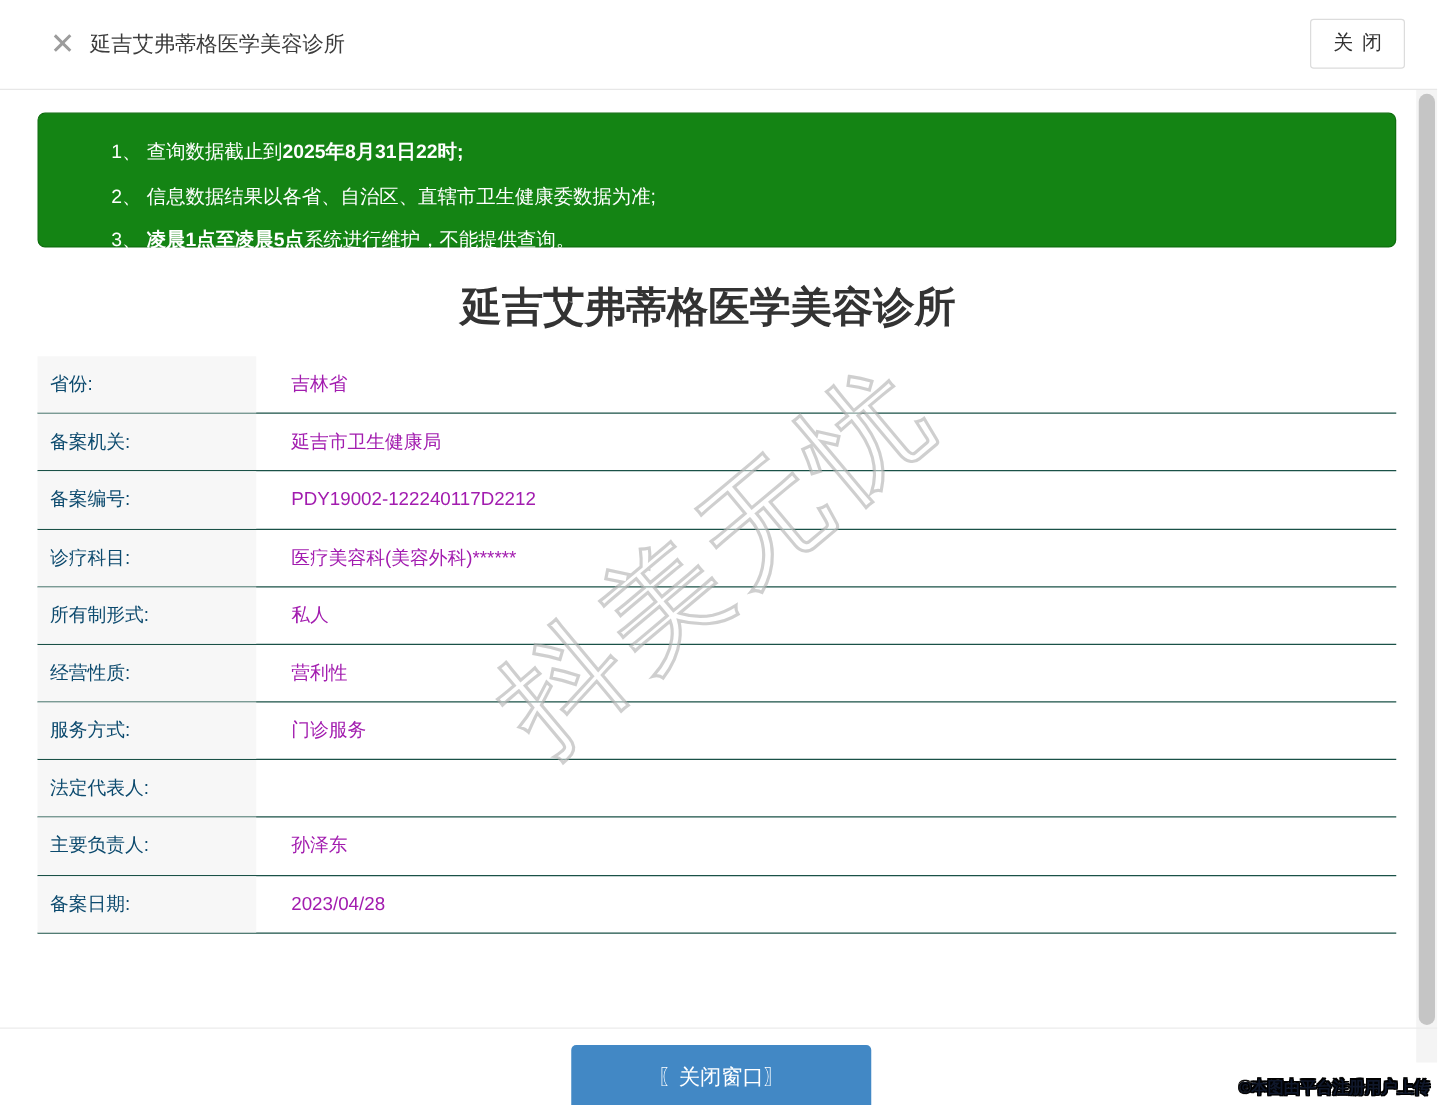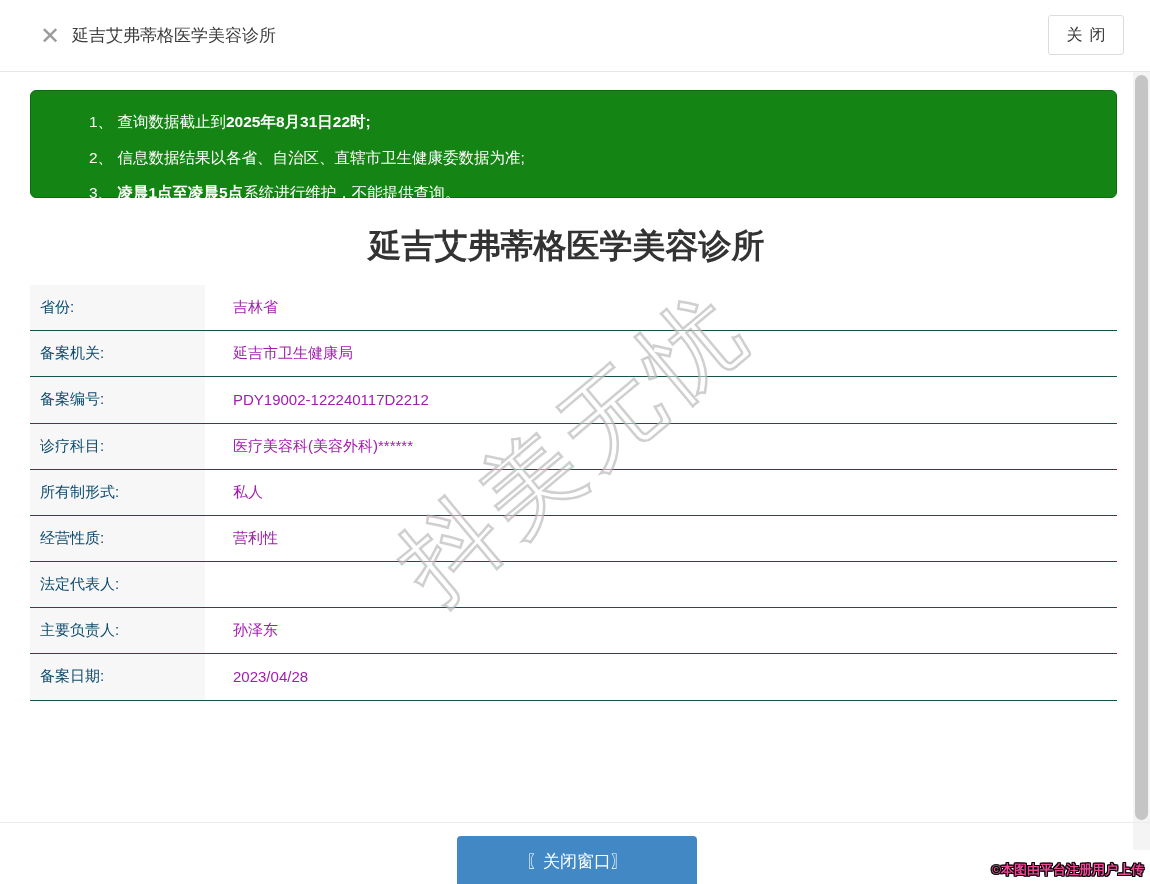--- a/index.html
+++ b/index.html
@@ -36,21 +36,21 @@
   .trow{display:flex;height:46.18px;border-bottom:1px solid var(--row-border);}
   .tlabel{width:175px;background:var(--label-bg);font-size:15px;color:#0c4a6e;padding-left:10px;display:flex;align-items:center;text-align:center;}
   .tvalue{flex:1;font-size:15px;color:#a21caf;padding-left:28px;display:flex;align-items:center;}
 
   
   .wm-diagonal{position:absolute;left:325px;top:303px;width:500px;height:290px;display:flex;align-items:center;justify-content:center;transform:rotate(-40deg);font-size:96px;letter-spacing:8px;white-space:nowrap;color:rgba(255,255,255,0.45);-webkit-text-stroke:2.5px rgba(175,175,175,0.6);z-index:5;pointer-events:none;}
 
   
   .bottom-divider{position:absolute;left:0;top:822px;width:1150px;height:1px;background:#ececec;}
   .close-window-btn{position:absolute;left:457px;top:836px;width:240px;height:52px;background:var(--btn-blue);border:none;border-radius:4px;color:#fff;font-size:17px;text-align:center;line-height:36px;cursor:pointer;font-family:"Liberation Sans", sans-serif;}
-  .credit{position:absolute;right:6px;top:861px;font-size:13px;font-weight:bold;color:#ec4899;text-shadow:-1px -1px 0 #000,1px -1px 0 #000,-1px 1px 0 #000,1px 1px 0 #000,0 1px 0 #000,0 -1px 0 #000,1px 0 0 #000,-1px 0 0 #000;z-index:9;}
+  .credit{position:absolute;right:6px;top:861px;font-size:13px;font-weight:bold;color:#0f172a;text-shadow:-1px -1px 0 #000,1px -1px 0 #000,-1px 1px 0 #000,1px 1px 0 #000,0 1px 0 #000,0 -1px 0 #000,1px 0 0 #000,-1px 0 0 #000;z-index:9;}
 </style>
 </head>
 <body>
 
 <div class="page">
 
   <div class="header">
     <div class="x-icon">✕</div>
     <div class="header-title">延吉艾弗蒂格医学美容诊所</div>
     <button class="close-btn">关闭</button>
@@ -87,20 +87,24 @@
       </div>
       <div class="trow">
         <div class="tlabel">所有制形式:</div>
         <div class="tvalue">私人</div>
       </div>
       <div class="trow">
         <div class="tlabel">经营性质:</div>
         <div class="tvalue">营利性</div>
       </div>
       <div class="trow">
+        <div class="tlabel">服务方式:</div>
+        <div class="tvalue">门诊服务</div>
+      </div>
+      <div class="trow">
         <div class="tlabel">法定代表人:</div>
         <div class="tvalue"></div>
       </div>
       <div class="trow">
         <div class="tlabel">主要负责人:</div>
         <div class="tvalue">孙泽东</div>
       </div>
       <div class="trow">
         <div class="tlabel">备案日期:</div>
         <div class="tvalue">2023/04/28</div>

